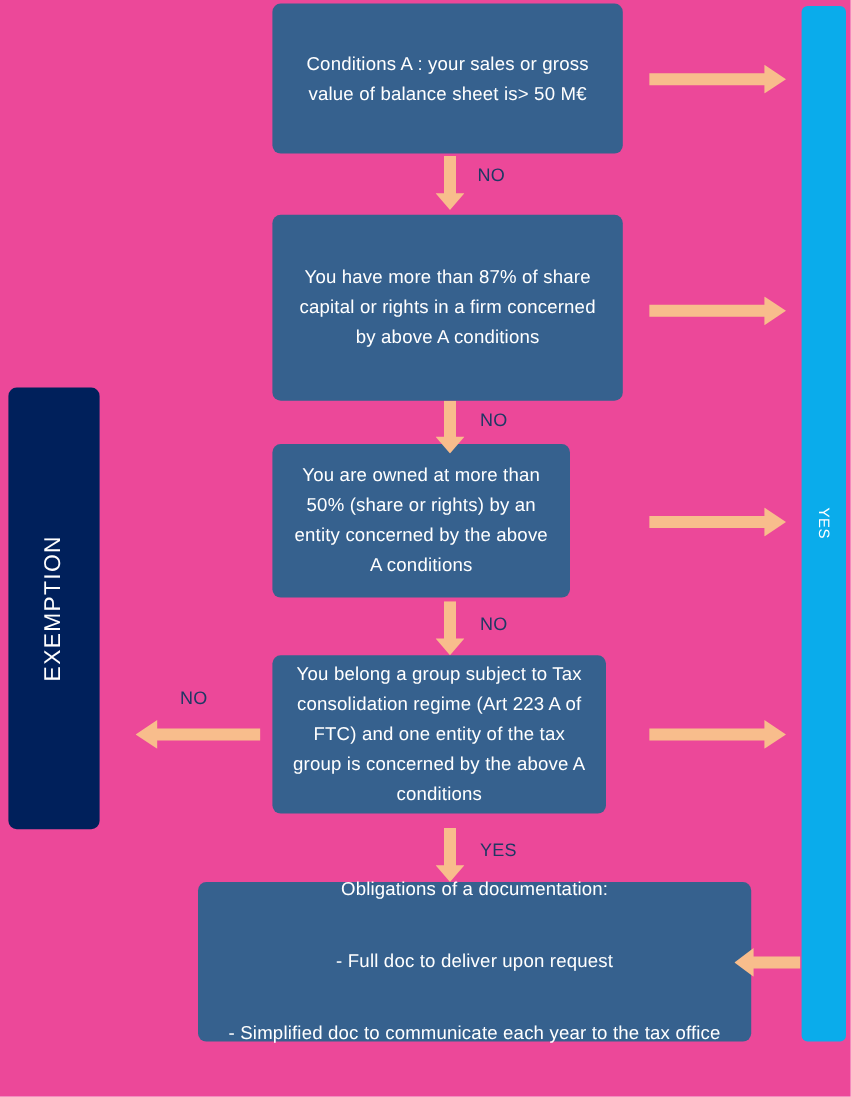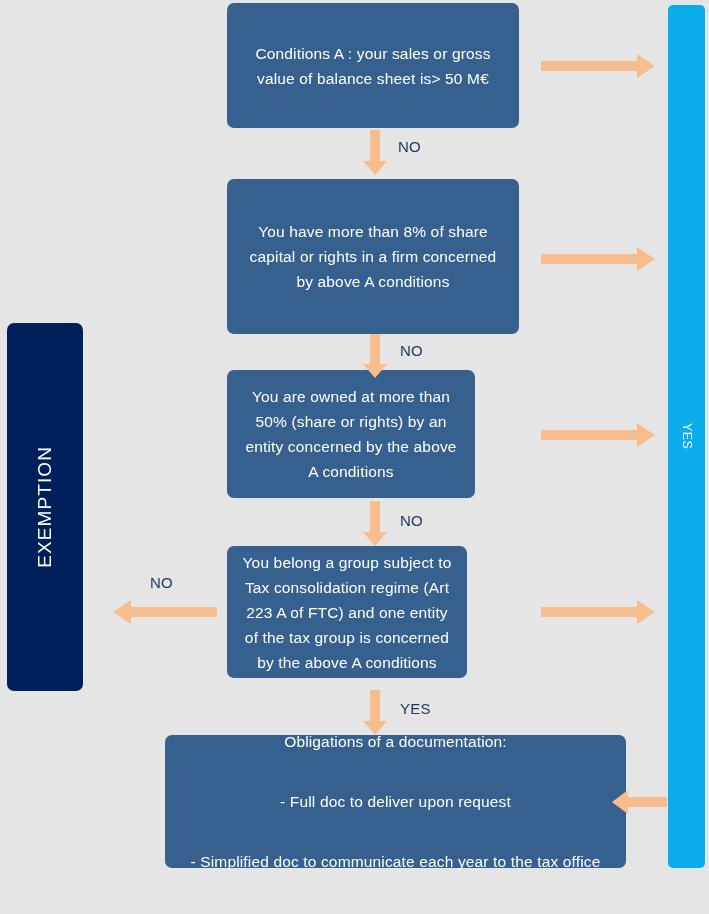--- a/index.html
+++ b/index.html
@@ -7,21 +7,21 @@
     padding: 0;
     background: #ffffff;
   }
   body {
     font-family: "Liberation Sans", sans-serif;
   }
   #canvas {
     position: relative;
     width: 709px;
     height: 914px;
-    background: #e5e5e5;
+    background: #ec4899;
     overflow: hidden;
   }
 
   
   .node {
     position: absolute;
     background: #36618e;
     border-radius: 7px;
     color: #ffffff;
     display: flex;
@@ -36,21 +36,21 @@
   }
   .node .node-text {
     display: block;
     width: 100%;
     white-space: pre-line;
   }
 
   #node-conditions  { left: 227px; top: 3px;   width: 292px; height: 125px; }
   #node-own-share   { left: 227px; top: 179px; width: 292px; height: 155px; }
   #node-owned-by    { left: 227px; top: 370px; width: 248px; height: 128px; }
-  #node-tax-group   { left: 227px; top: 546px; width: 240px; height: 132px; text-align: center; }
+  #node-tax-group   { left: 227px; top: 546px; width: 278px; height: 132px; text-align: center; }
   #node-obligations { left: 155px; top: 735px; width: 461px; height: 133px;
                       line-height: 30px; margin-left: 10px; }
 
   
   #exemption-panel {
     position: absolute;
     left: 7px;
     top: 323px;
     width: 76px;
     height: 368px;
@@ -108,21 +108,21 @@
 </head>
 <body>
 
 <div id="canvas">
 
   <div class="node" id="node-conditions">
     <span class="node-text">Conditions A : your sales or gross value of balance sheet is&gt; 50 M€</span>
   </div>
 
   <div class="node" id="node-own-share">
-    <span class="node-text">You have more than 8% of share capital or rights in a firm concerned by above A conditions</span>
+    <span class="node-text">You have more than 87% of share capital or rights in a firm concerned by above A conditions</span>
   </div>
 
   <div class="node" id="node-owned-by">
     <span class="node-text">You are owned at more than 50% (share or rights) by an entity concerned by the above A conditions</span>
   </div>
 
   <div class="node" id="node-tax-group">
     <span class="node-text">You belong a group subject to Tax consolidation regime  (Art 223 A of FTC) and one entity of the tax group is concerned by the above A conditions</span>
   </div>
 

